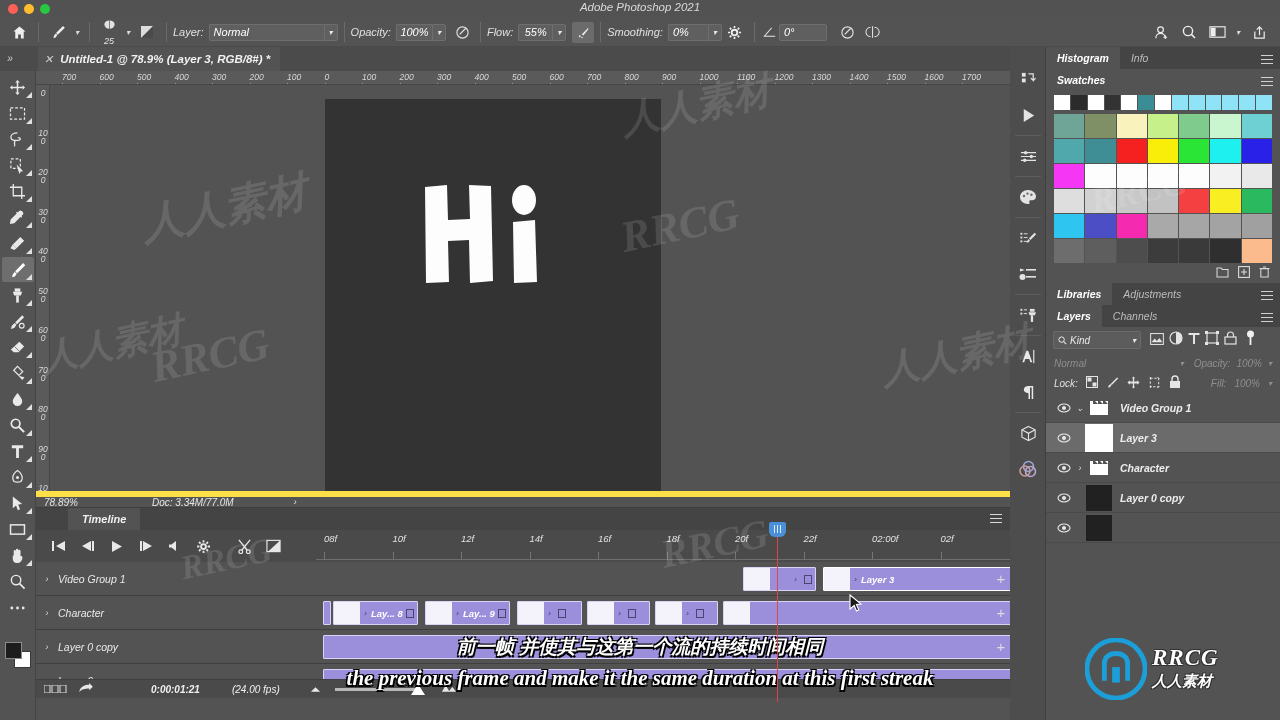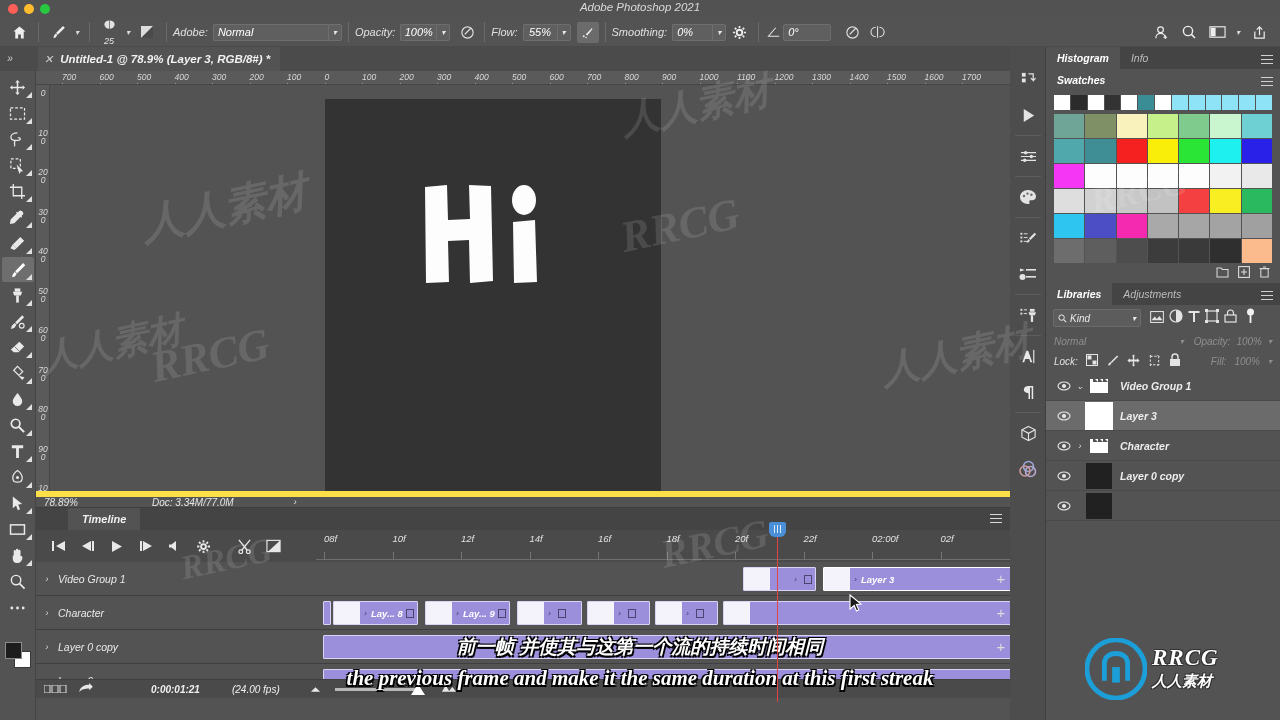--- a/index.html
+++ b/index.html
@@ -202,21 +202,21 @@
       <div style="font-size:9px;color:#e8e8e8;line-height:9px;margin-top:1px;">25</div>
     </div>
     <div class="caret">▾</div>
     <div class="ob-ico">
       <svg width="16" height="16" viewBox="0 0 16 16">
           <rect x="2" y="2" width="12" height="12" fill="#ddd"></rect>
           <path d="M2 14L14 2v12z" fill="#4a4a4a"></path>
         </svg>
     </div>
     <div class="vsep"></div>
-    <span class="lbl">Adobe:</span>
+    <span class="lbl">Layer:</span>
     <div class="combo">
       <div class="field" style="width:115px;">Normal</div>
       <div class="dd">
           <span style="font-size:8px;">▾</span>
         </div>
     </div>
     <div class="vsep"></div>
     <span class="lbl">Opacity:</span>
     <div class="combo">
       <div class="field" style="width:36px;justify-content:center;">100%</div>
@@ -969,20 +969,29 @@
         <div class="ptab">Adjustments</div>
         <div class="pmenu">
             <i></i>
             <i></i>
             <i></i>
           </div>
       </div>
     </div>
 
     <div class="pgroup">
+      <div class="ptabs">
+        <div class="ptab on">Layers</div>
+        <div class="ptab">Channels</div>
+        <div class="pmenu">
+            <i></i>
+            <i></i>
+            <i></i>
+          </div>
+      </div>
 
       <div class="lay-filter">
         <div class="kindsel">
           <svg width="9" height="9" viewBox="0 0 10 10">
               <circle cx="4" cy="4" r="3" fill="none" stroke="#eaeaea" stroke-width="1.1"></circle>
               <path d="M6.3 6.3L9 9" stroke="#eaeaea" stroke-width="1.2"></path>
             </svg>
           <span>Kind</span>
           <span style="margin-left:auto;font-size:8px;">▾</span>
         </div>

